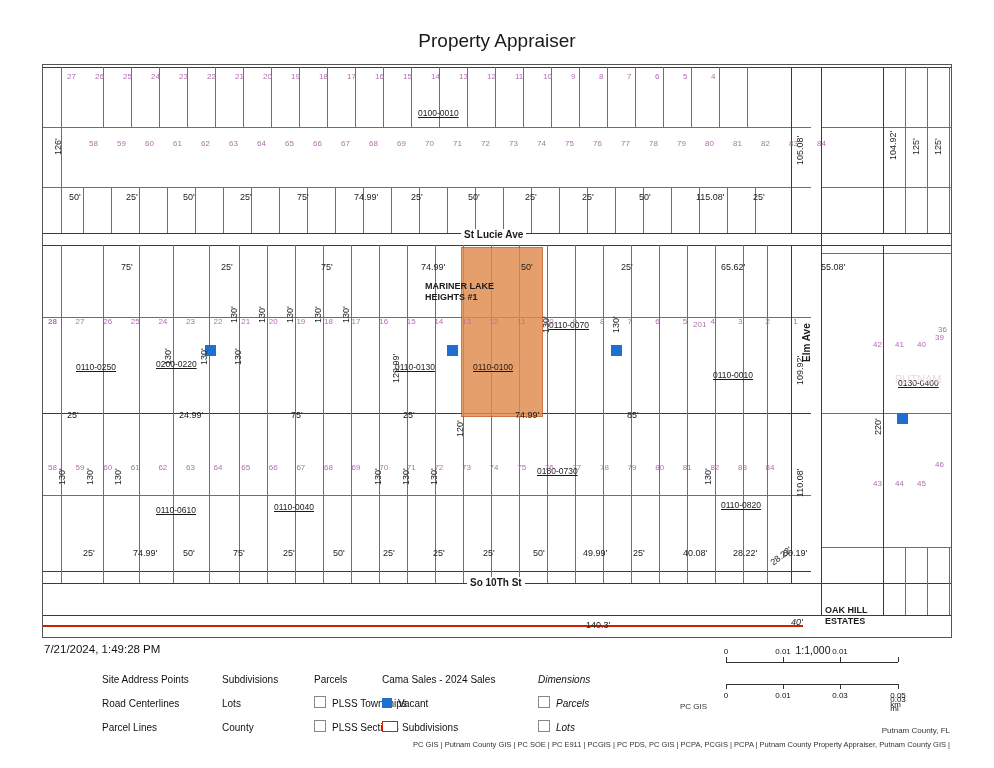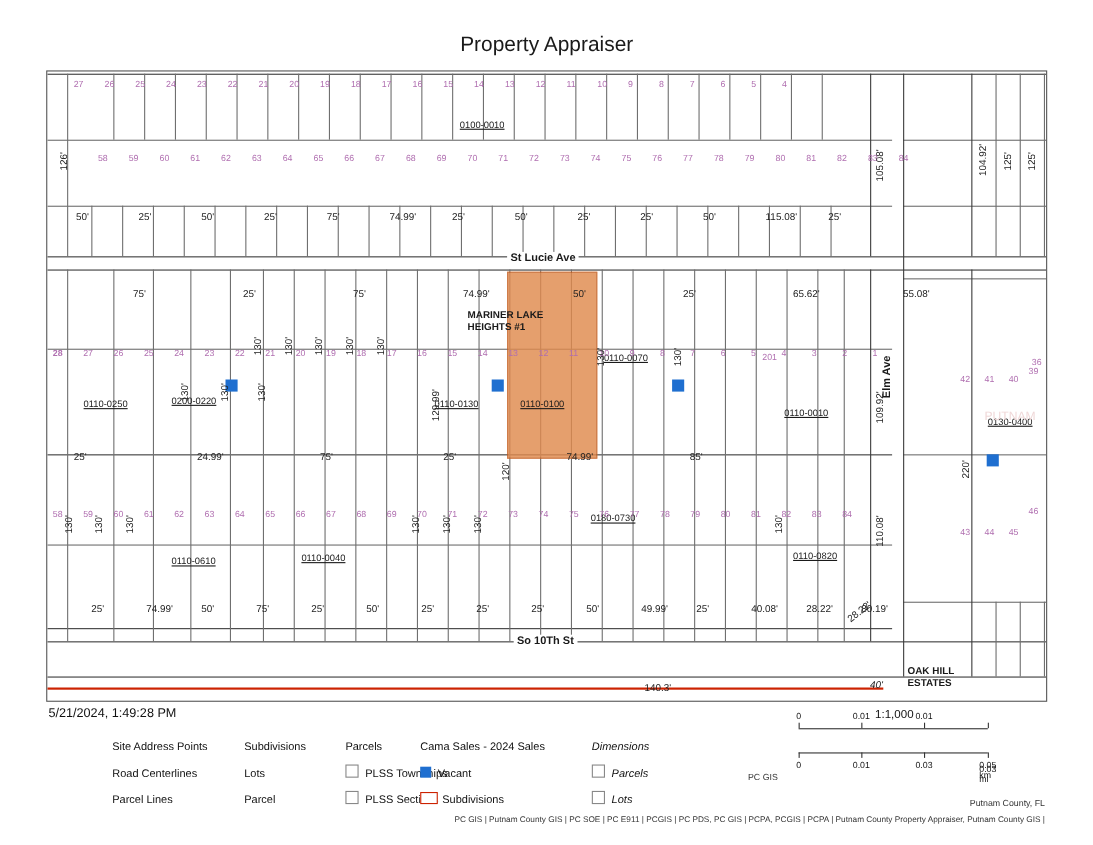--- a/index.html
+++ b/index.html
@@ -457,32 +457,32 @@
     <div class="lotnum" style="left: 874px; top: 275px;">40</div>
     <div class="lotnum" style="left: 830px; top: 414px;">43</div>
     <div class="lotnum" style="left: 852px; top: 414px;">44</div>
     <div class="lotnum" style="left: 874px; top: 414px;">45</div>
     <div class="lotnum" style="left: 892px; top: 395px;">46</div>
     <div class="lotnum" style="left: 892px; top: 268px;">39</div>
     <div class="lotnum" style="left: 650px; top: 255px;">201</div>
     <div class="lotnum" style="left: 895px; top: 260px;">36</div>
   </div>
 
-<div id="timestamp">5/21/2024, 1:49:28 PM</div>
+<div id="timestamp">7/21/2024, 1:49:28 PM</div>
 
 <div id="legend">
   <div class="lcol" style="left:0;">
     <div class="lrow">Site Address Points</div>
     <div class="lrow">Road Centerlines</div>
     <div class="lrow">Parcel Lines</div>
   </div>
   <div class="lcol" style="left:120px;">
     <div class="lrow">Subdivisions</div>
     <div class="lrow">Lots</div>
-    <div class="lrow">Parcel</div>
+    <div class="lrow">County</div>
   </div>
   <div class="lcol" style="left:212px;">
     <div class="lrow">Parcels</div>
     <div class="lrow">
       <span class="swatch-box"></span><span>PLSS Townships</span>
     </div>
     <div class="lrow">
       <span class="swatch-box"></span><span>PLSS Sections</span>
     </div>
   </div>

